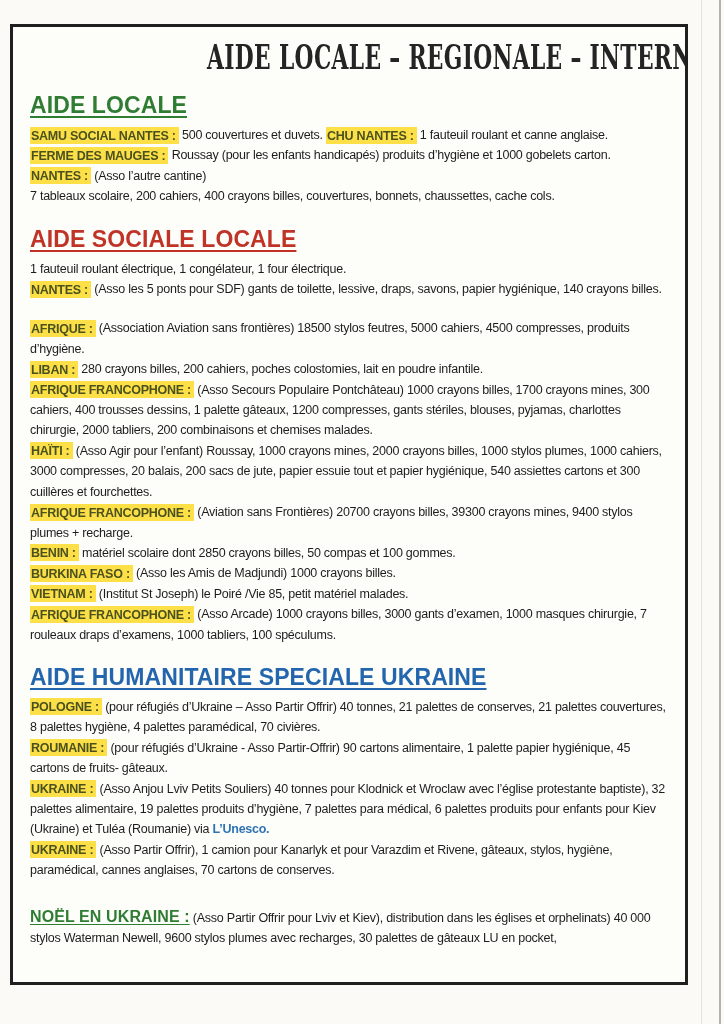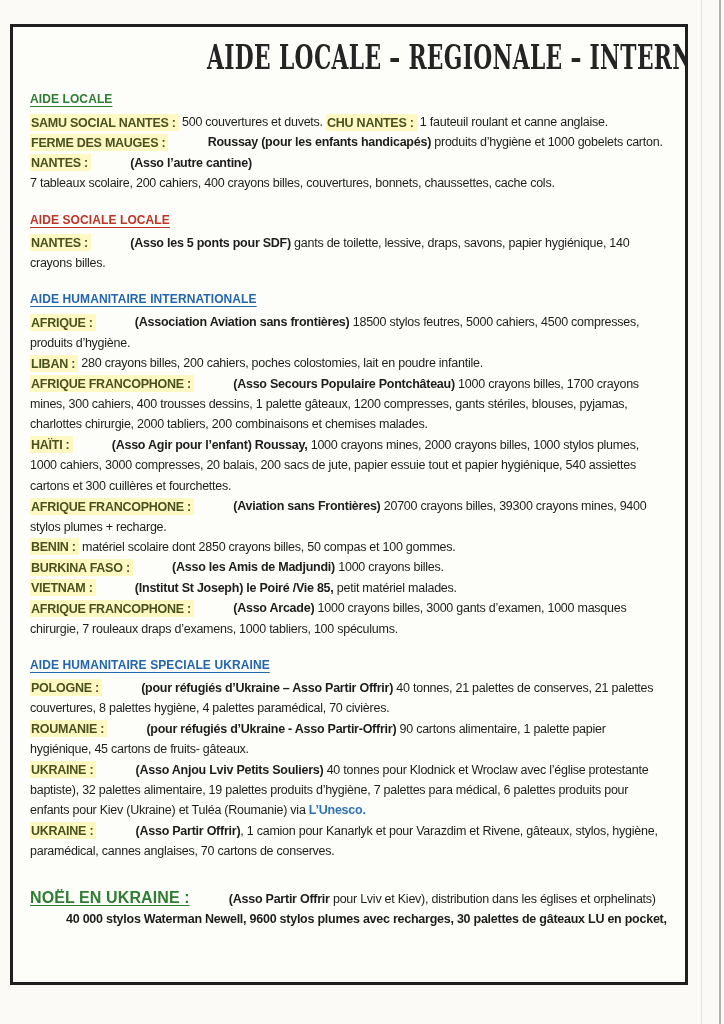--- a/index.html
+++ b/index.html
@@ -40,44 +40,44 @@
     color:#242424;
     letter-spacing:0.5px;
     transform:scaleX(0.66);
     transform-origin:center;
     white-space:nowrap;
   }
   .doc-section { margin-top:19px; }
   .doc-section:first-child { margin-top:8px; }
   .doc-section.noel { margin-top:26px; }
   .sec-heading {
-    font-size:12px;
+    font-size:23px;
     font-weight:bold;
     text-decoration:underline;
     text-underline-offset:3px;
     margin:0 0 6px 0;
     letter-spacing:0.1px;
   }
   .h-green { color:#2f7d33; }
   .h-red   { color:#c03428; }
   .h-blue  { color:#2466ad; }
   .para {
     margin:0;
     font-size:12.5px;
     letter-spacing:-0.25px;
     line-height:20.4px;
     color:#1d1d1d;
   }
   .seg-hl {
-    background:#fef9c3;
+    background:#fde047;
     color:#4a511e;
     font-weight:bold;
     padding:1.5px 3px 1.5px 1px;
   }
-  .seg-b { font-weight:bold;padding-left:36px; }
+  .seg-b { font-weight:normal; }
   .seg-bb { font-weight:bold; color:#2e74b5; }
   .seg-hg {
     color:#2f7d33;
     font-weight:bold;
     font-size:16px;
     text-decoration:underline;
     text-underline-offset:2px;
     letter-spacing:0.1px;
   }
 </style>
@@ -94,24 +94,24 @@
   <div id="content">
       <section class="doc-section">
         <h2 class="sec-heading h-green">AIDE LOCALE</h2>
         <p class="para"><span class="seg-hl">SAMU SOCIAL NANTES :</span><span> 500 couvertures et duvets. </span><span class="seg-hl">CHU NANTES :</span><span> 1 fauteuil roulant et canne anglaise.</span></p>
         <p class="para"><span class="seg-hl">FERME DES MAUGES :</span><span class="seg-b"> Roussay (pour les enfants handicapés)</span><span> produits d’hygiène et 1000 gobelets carton.</span></p>
         <p class="para"><span class="seg-hl">NANTES :</span><span class="seg-b"> (Asso l’autre cantine)</span></p>
         <p class="para"><span>7 tableaux scolaire, 200 cahiers, 400 crayons billes, couvertures, bonnets, chaussettes, cache cols.</span></p>
       </section>
       <section class="doc-section">
         <h2 class="sec-heading h-red">AIDE SOCIALE LOCALE</h2>
+        <p class="para"><span>1 fauteuil roulant électrique, 1 congélateur, 1 four électrique.</span></p>
         <p class="para"><span class="seg-hl">NANTES :</span><span class="seg-b"> (Asso les 5 ponts pour SDF)</span><span> gants de toilette, lessive, draps, savons, papier hygiénique, 140 crayons billes.</span></p>
       </section>
       <section class="doc-section">
-        <h2 class="sec-heading h-blue">AIDE HUMANITAIRE INTERNATIONALE</h2>
         <p class="para"><span class="seg-hl">AFRIQUE :</span><span class="seg-b"> (Association Aviation sans frontières)</span><span> 18500 stylos feutres, 5000 cahiers, 4500 compresses, produits d’hygiène.</span></p>
         <p class="para"><span class="seg-hl">LIBAN :</span><span> 280 crayons billes, 200 cahiers, poches colostomies, lait en poudre infantile.</span></p>
         <p class="para"><span class="seg-hl">AFRIQUE FRANCOPHONE :</span><span class="seg-b"> (Asso Secours Populaire Pontchâteau)</span><span> 1000 crayons billes, 1700 crayons mines, 300 cahiers, 400 trousses dessins, 1 palette gâteaux, 1200 compresses, gants stériles, blouses, pyjamas, charlottes chirurgie, 2000 tabliers, 200 combinaisons et chemises malades.</span></p>
         <p class="para"><span class="seg-hl">HAÏTI :</span><span class="seg-b"> (Asso Agir pour l’enfant) Roussay,</span><span> 1000 crayons mines, 2000 crayons billes, 1000 stylos plumes, 1000 cahiers, 3000 compresses, 20 balais, 200 sacs de jute, papier essuie tout et papier hygiénique, 540 assiettes cartons et 300 cuillères et fourchettes.</span></p>
         <p class="para"><span class="seg-hl">AFRIQUE FRANCOPHONE :</span><span class="seg-b"> (Aviation sans Frontières)</span><span> 20700 crayons billes, 39300 crayons mines, 9400 stylos plumes + recharge.</span></p>
         <p class="para"><span class="seg-hl">BENIN :</span><span> matériel scolaire dont 2850 crayons billes, 50 compas et 100 gommes.</span></p>
         <p class="para"><span class="seg-hl">BURKINA FASO :</span><span class="seg-b"> (Asso les Amis de Madjundi)</span><span> 1000 crayons billes.</span></p>
         <p class="para"><span class="seg-hl">VIETNAM :</span><span class="seg-b"> (Institut St Joseph) le Poiré /Vie 85,</span><span> petit matériel malades.</span></p>
         <p class="para"><span class="seg-hl">AFRIQUE FRANCOPHONE :</span><span class="seg-b"> (Asso Arcade)</span><span> 1000 crayons billes, 3000 gants d’examen, 1000 masques chirurgie, 7 rouleaux draps d’examens, 1000 tabliers, 100 spéculums.</span></p>
       </section>

